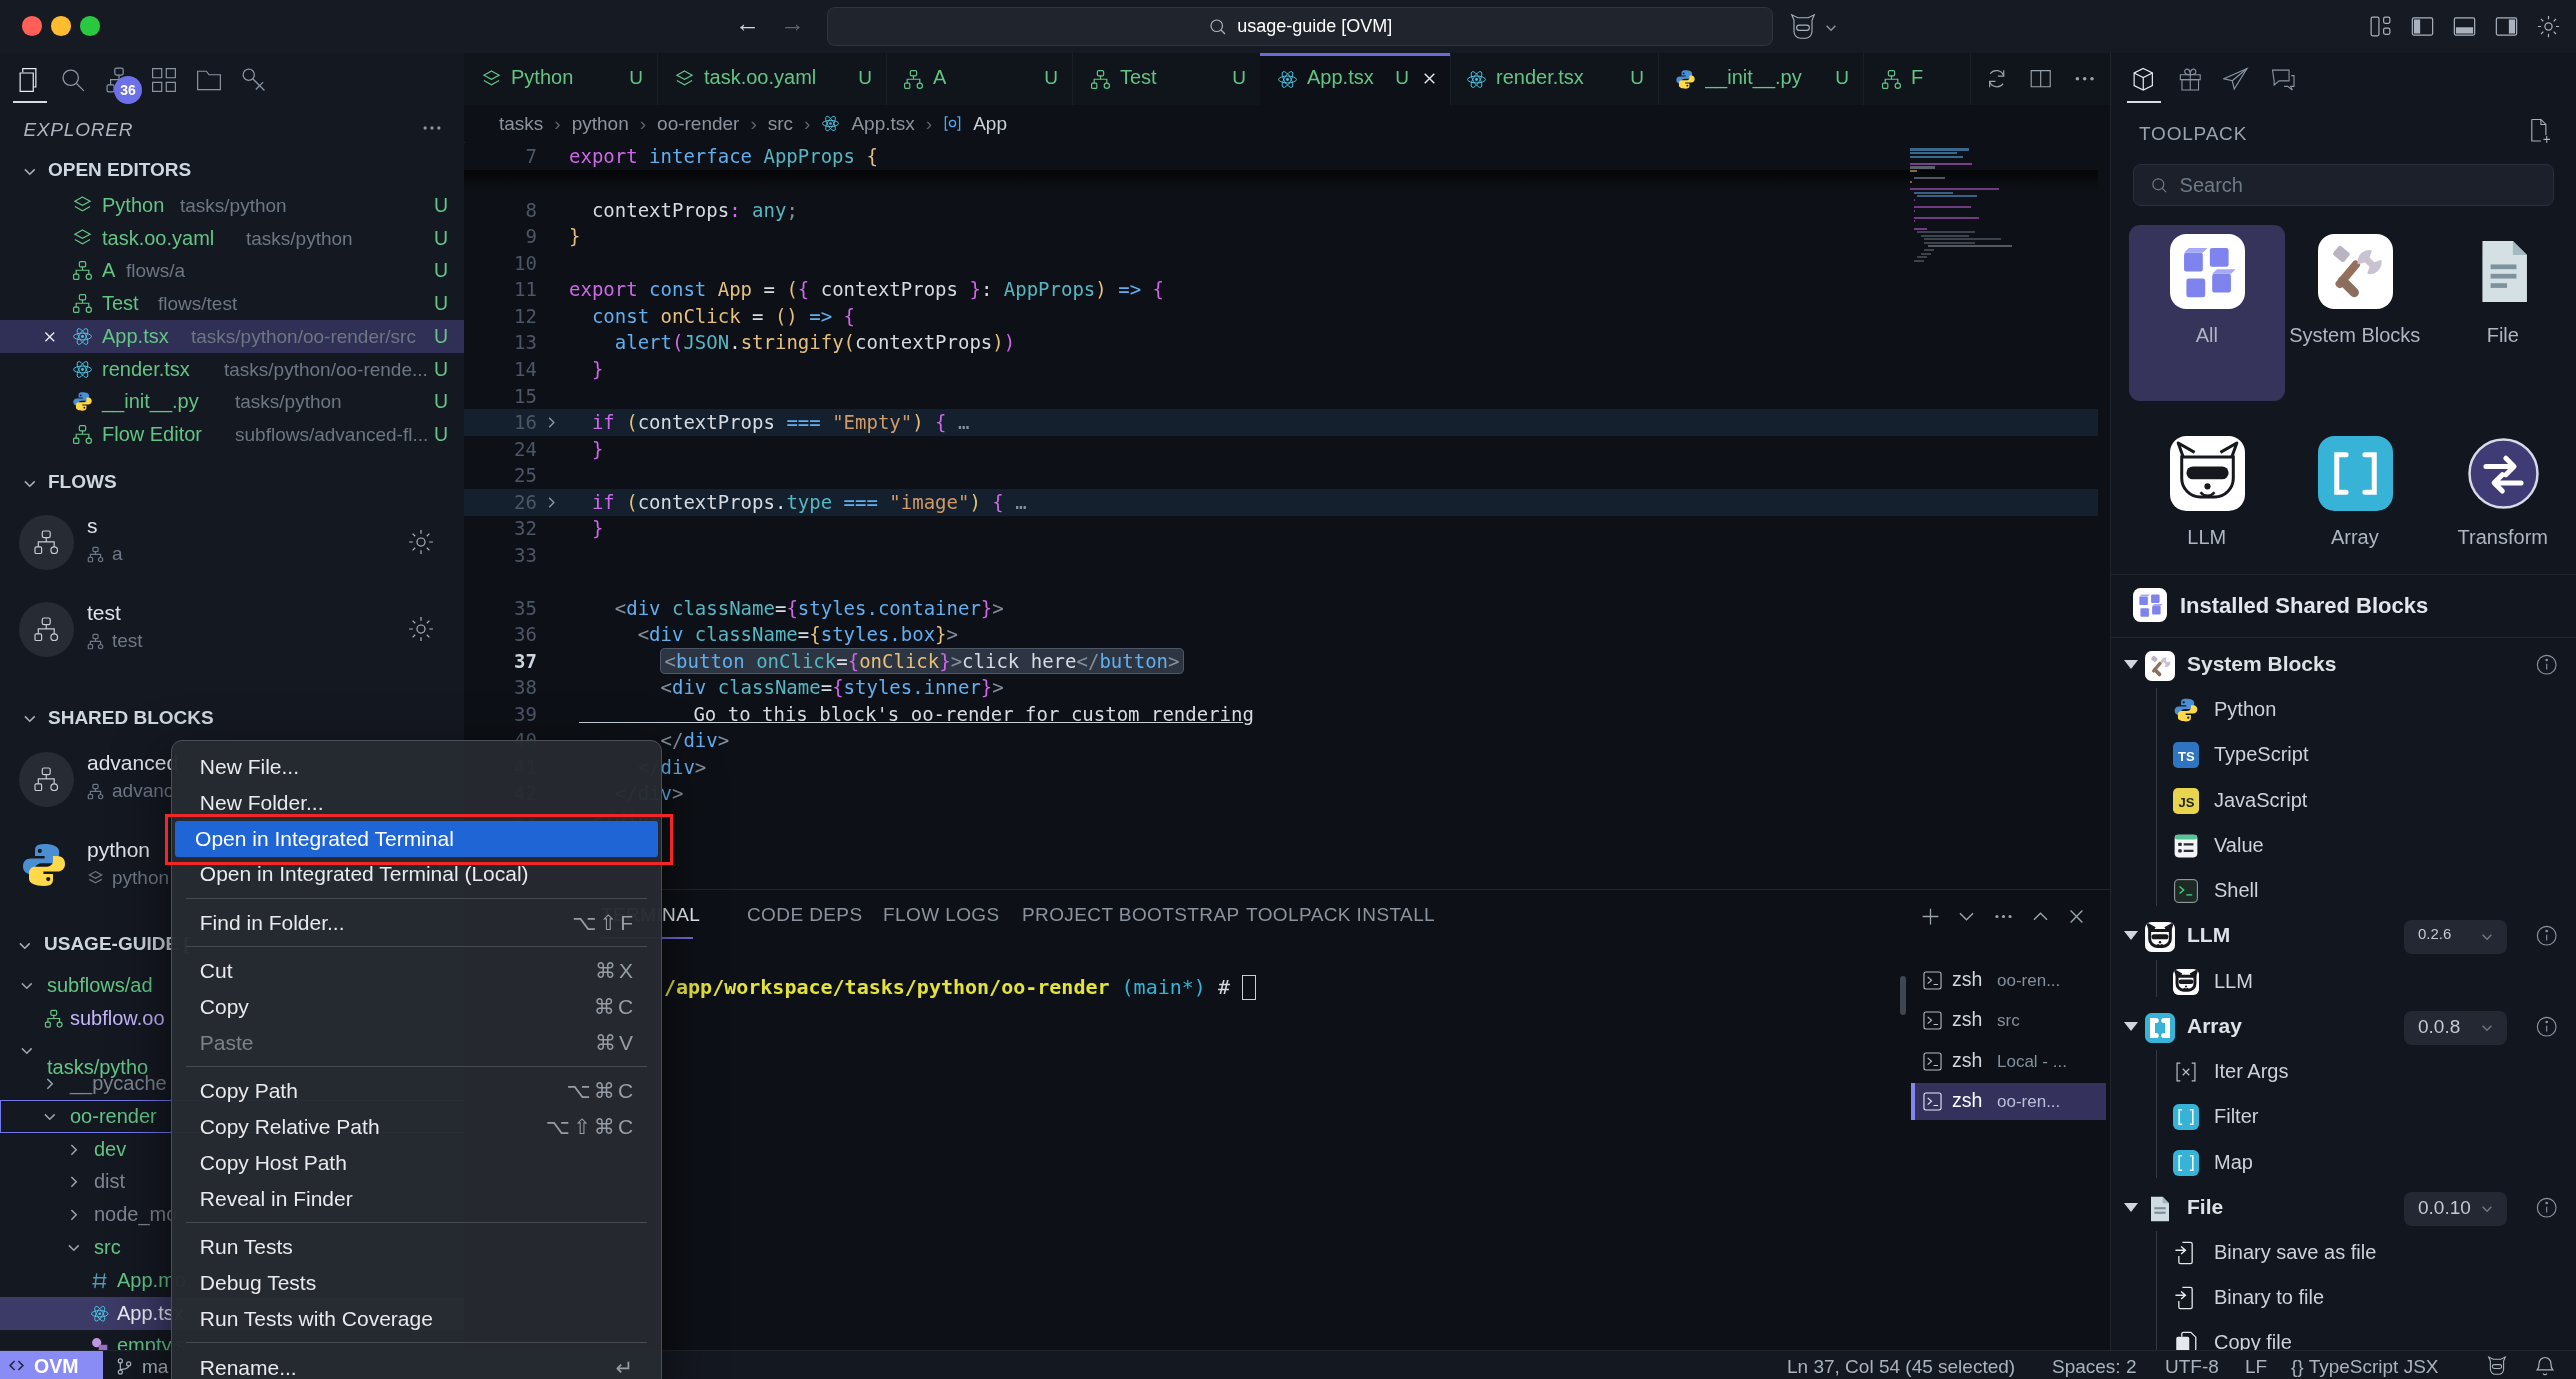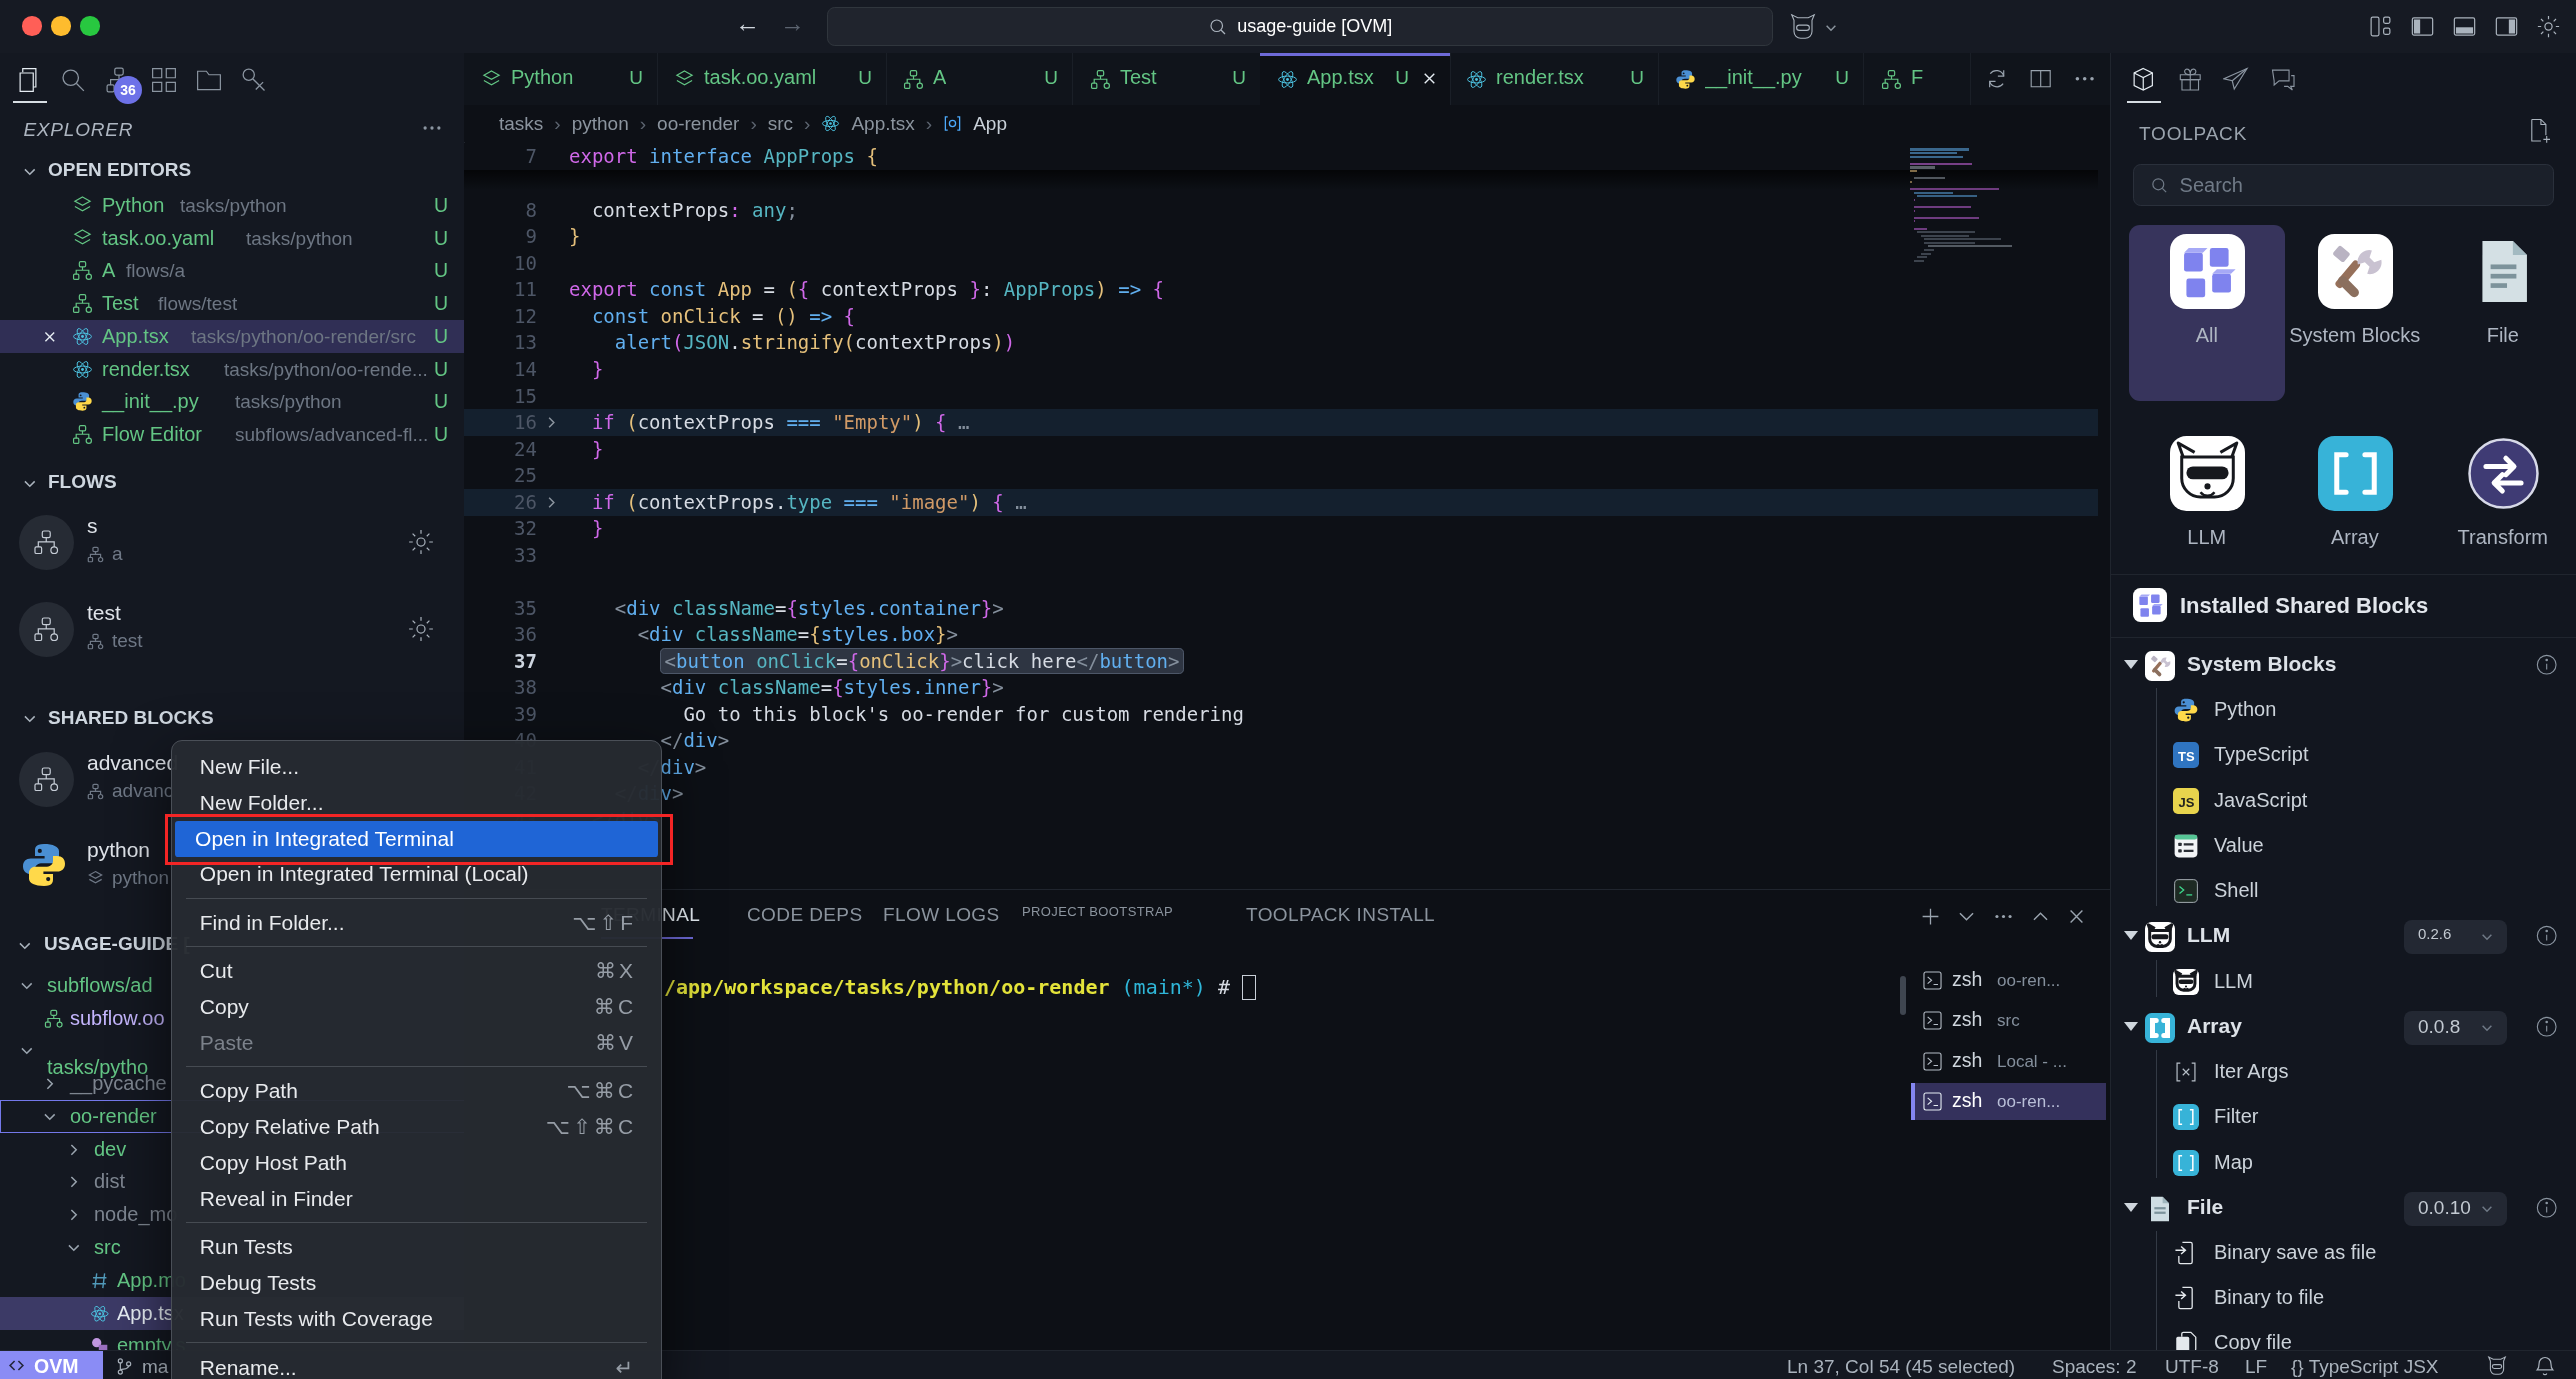--- a/index.html
+++ b/index.html
@@ -685,21 +685,21 @@
       <div style="position: absolute; left: 0px; top: 505px; width: 1634px; height: 26.5px;">
         <div style="position: absolute; left: 0px; top: 0px; width: 73px; text-align: right; font-size: 19px; line-height: 26.5px; color: rgb(205, 213, 223); font-family: &quot;DejaVu Sans Mono&quot;, monospace; font-weight: bold;">37</div>
         <div class="codeline abs" style="position: absolute; left: 105px; top: 0px; height: 26.5px;"><span class="gr">        </span><span class="selbox"><span class="gr">&lt;</span><span class="bl">button </span><span class="cy">onClick</span><span class="fg">=</span><span class="pk">{</span><span class="yl">onClick</span><span class="pk">}</span><span class="gr">&gt;</span><span class="fg">click here</span><span class="gr">&lt;/</span><span class="bl">button</span><span class="gr">&gt;</span></span></div>
       </div>
       <div style="position: absolute; left: 0px; top: 531px; width: 1634px; height: 26.5px;">
         <div style="position: absolute; left: 0px; top: 0px; width: 73px; text-align: right; font-size: 19px; line-height: 26.5px; color: rgb(77, 86, 102); font-family: &quot;DejaVu Sans Mono&quot;, monospace;">38</div>
         <div class="codeline abs" style="position: absolute; left: 105px; top: 0px; height: 26.5px;"><span class="gr">        &lt;</span><span class="bl">div </span><span class="cy">className</span><span class="fg">=</span><span class="pk">{</span><span class="bl">styles.inner</span><span class="pk">}</span><span class="gr">&gt;</span></div>
       </div>
       <div style="position: absolute; left: 0px; top: 558px; width: 1634px; height: 26.5px;">
         <div style="position: absolute; left: 0px; top: 0px; width: 73px; text-align: right; font-size: 19px; line-height: 26.5px; color: rgb(77, 86, 102); font-family: &quot;DejaVu Sans Mono&quot;, monospace;">39</div>
-        <div class="codeline abs" style="position: absolute; left: 105px; top: 0px; height: 26.5px;"><span class="fg">          Go to this block's oo-render for custom rendering</span></div>
+        <div class="codeline abs" style="position: absolute; left: 115px; top: 0px; height: 26.5px; text-decoration: underline;"><span class="fg">          Go to this block's oo-render for custom rendering</span></div>
       </div>
       <div style="position: absolute; left: 0px; top: 584px; width: 1634px; height: 26.5px;">
         <div style="position: absolute; left: 0px; top: 0px; width: 73px; text-align: right; font-size: 19px; line-height: 26.5px; color: rgb(77, 86, 102); font-family: &quot;DejaVu Sans Mono&quot;, monospace;">40</div>
         <div class="codeline abs" style="position: absolute; left: 105px; top: 0px; height: 26.5px;"><span class="gr">        &lt;/</span><span class="bl">div</span><span class="gr">&gt;</span></div>
       </div>
       <div style="position: absolute; left: 0px; top: 611px; width: 1634px; height: 26.5px;">
         <div style="position: absolute; left: 0px; top: 0px; width: 73px; text-align: right; font-size: 19px; line-height: 26.5px; color: rgb(77, 86, 102); font-family: &quot;DejaVu Sans Mono&quot;, monospace;">41</div>
         <div class="codeline abs" style="position: absolute; left: 105px; top: 0px; height: 26.5px;"><span class="gr">      &lt;/</span><span class="bl">div</span><span class="gr">&gt;</span></div>
       </div>
       <div style="position: absolute; left: 0px; top: 637px; width: 1634px; height: 26.5px;">
@@ -737,21 +737,21 @@
         <div style="position: absolute; left: 19.7px; top: 106px; height: 2.3px; width: 10.3px; background: rgb(107, 118, 132); opacity: 0.5;"></div>
         <div style="position: absolute; left: 16px; top: 109px; height: 2.3px; width: 10.3px; background: rgb(107, 118, 132); opacity: 0.5;"></div>
         <div style="position: absolute; left: 12.8px; top: 113px; height: 2.3px; width: 10.3px; background: rgb(107, 118, 132); opacity: 0.5;"></div>
       </div>
     </div>
     <div style="position: absolute; left: 464px; top: 889px; width: 1646px; height: 460px; background: rgb(13, 16, 22); border-top: 0.8px solid rgb(32, 37, 46);">
       <div style="position: absolute; left: 137px; top: 14px; font-size: 19px; letter-spacing: 0.4px; color: rgb(230, 237, 243);">TERMINAL</div>
       <div style="position: absolute; left: 137px; top: 47px; width: 92px; height: 2.3px; background: rgb(110, 106, 216);"></div>
       <div style="position: absolute; left: 283px; top: 14px; font-size: 19px; letter-spacing: 0.4px; color: rgb(139, 148, 158);">CODE DEPS</div>
       <div style="position: absolute; left: 419px; top: 14px; font-size: 19px; letter-spacing: 0.4px; color: rgb(139, 148, 158);">FLOW LOGS</div>
-      <div style="position: absolute; left: 558px; top: 14px; font-size: 13px; letter-spacing: 0.4px; color: rgb(139, 148, 158);">PROJECT BOOTSTRAP</div>
+      <div style="position: absolute; left: 558px; top: 14px; font-size: 19px; letter-spacing: 0.4px; color: rgb(139, 148, 158);">PROJECT BOOTSTRAP</div>
       <div style="position: absolute; left: 782px; top: 14px; font-size: 19px; letter-spacing: 0.4px; color: rgb(139, 148, 158);">TOOLPACK INSTALL</div>
       <div class="ic abs" style="position: absolute; left: 1456px; top: 15.6px; width: 21px; height: 21px; color: rgb(154, 164, 175);">
         <svg viewBox="0 0 16 16" fill="none" stroke="currentColor" stroke-width="1.3">
           <path d="M8 2v12M2 8h12"></path>
         </svg>
       </div>
       <div class="ic abs" style="position: absolute; left: 1492px; top: 15.6px; width: 21px; height: 21px; color: rgb(154, 164, 175);">
         <svg viewBox="0 0 16 16" fill="none" stroke="currentColor" stroke-width="1.5">
           <path d="M3 5.5l5 5 5-5"></path>
         </svg>

